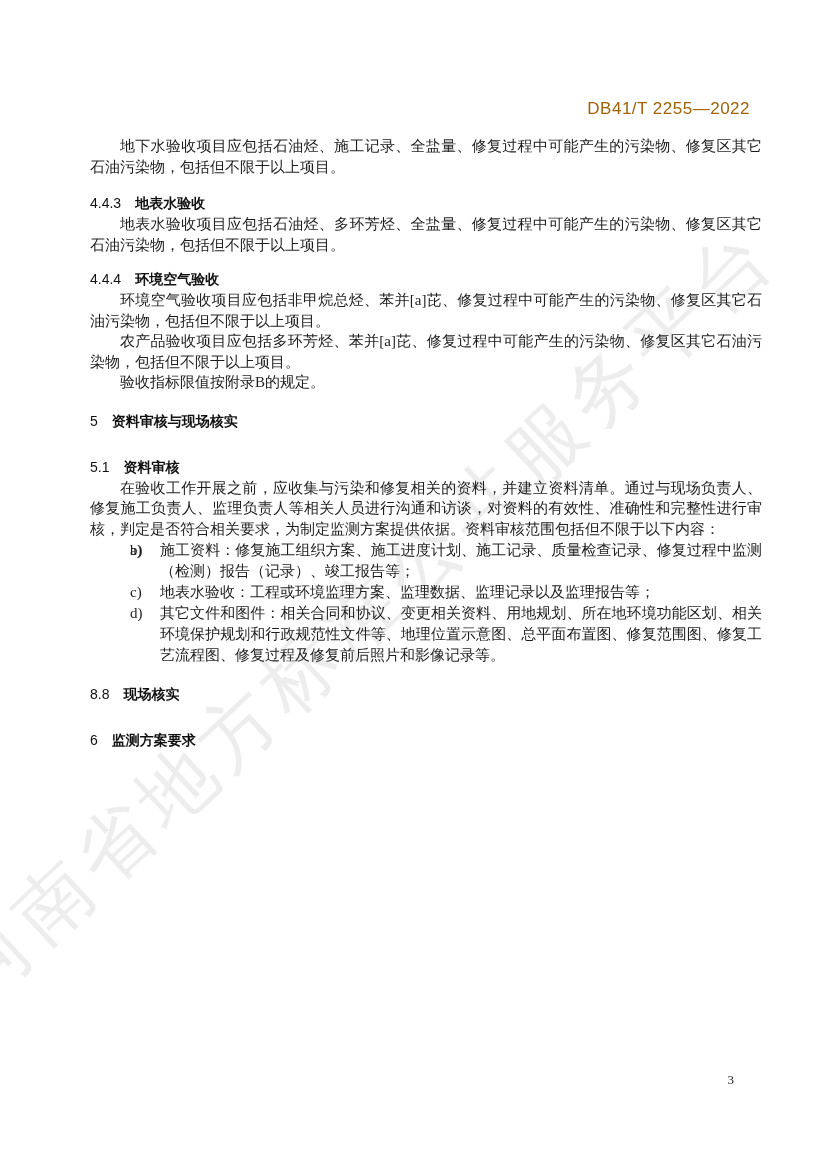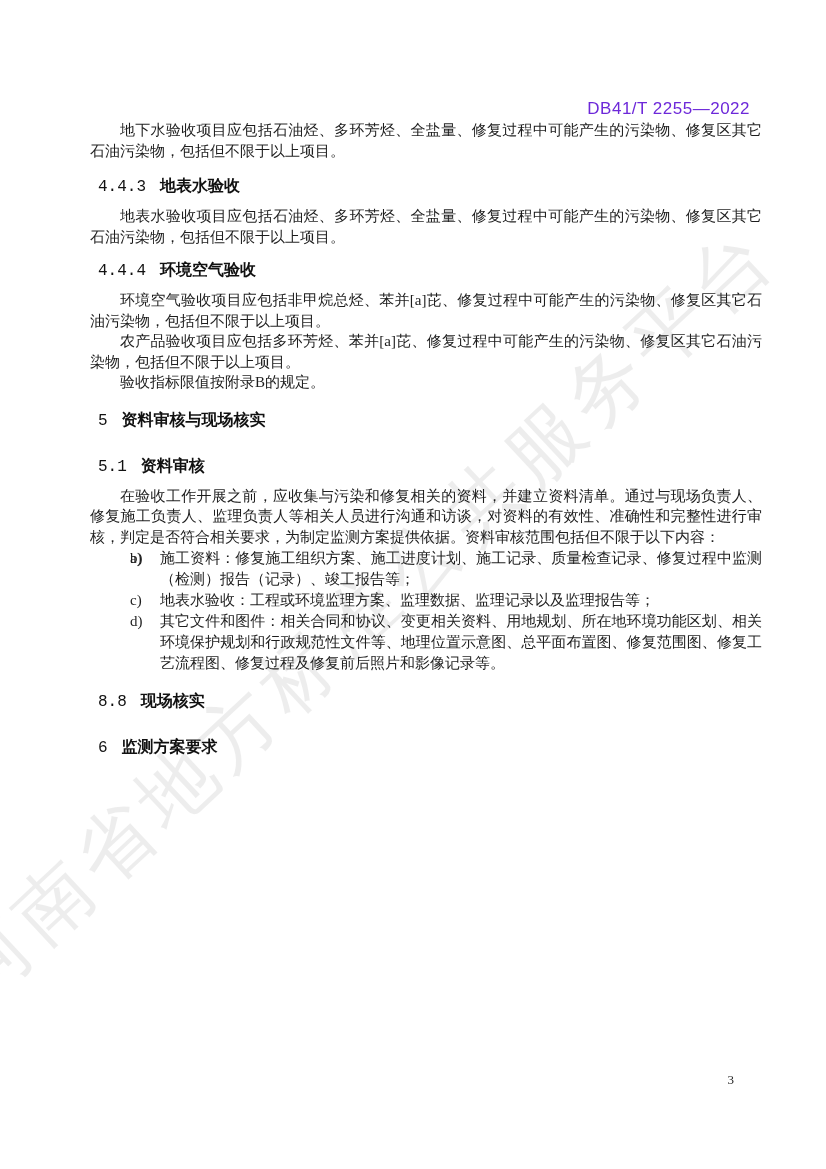--- a/index.html
+++ b/index.html
@@ -21,43 +21,43 @@
     letter-spacing:8px;
     white-space:nowrap;
     color:rgba(0,0,0,0.07);
     font-family:"Liberation Sans","DejaVu Sans",sans-serif;
     z-index:0;
     pointer-events:none;
   }
   .header {
     position:relative; z-index:1;
     padding-top:98px;
-    margin:0 76px 0 90px;
+    margin:0 76px 16px 90px;
     text-align:right;
     font-family:"Liberation Sans","DejaVu Sans",sans-serif;
     font-size:17px;
     letter-spacing:0.5px;
     line-height:22px;
-    color:#6d28d9;
+    color:#a16207;
   }
   .content {
     position:relative; z-index:1;
     margin:0 64px 0 90px;
   }
   p.body {
     margin:0;
     font-size:15px;
     line-height:20.5px;
     text-indent:2em;
     text-align:justify;
   }
   .h1x,.h2x,.h3x {
-    margin:8px;
-    font-family:Liberation Mono, monospace;
-    font-size:16px;
+    margin:0;
+    font-family:Liberation Sans, sans-serif;
+    font-size:14px;
     line-height:21px;
     color:#111;
   }
   .hnum { font-weight:400; }
   .htitle { font-weight:700; margin-left:14px; }
   .list { margin:0; }
   .li {
     position:relative;
     padding-left:70px;
     font-size:15px;
@@ -88,21 +88,21 @@
 <div class="page">
 
   <div class="watermark">河南省地方标准公共服务平台</div>
 
   <div class="header">
     <span>DB41/T 2255—2022</span>
   </div>
 
   <div class="content">
 
-    <p class="body m50">地下水验收项目应包括石油烃、多环芳烃、全盐量、修复过程中可能产生的污染物、修复区其它石油污染物，包括但不限于以上项目。</p>
+    <p class="body m50">地下水验收项目应包括石油烃、施工记录、全盐量、修复过程中可能产生的污染物、修复区其它石油污染物，包括但不限于以上项目。</p>
 
     <h3 class="h3x m16">
       <span class="hnum">4.4.3</span><span class="htitle">地表水验收</span>
     </h3>
     <p class="body m7">地表水验收项目应包括石油烃、多环芳烃、全盐量、修复过程中可能产生的污染物、修复区其它石油污染物，包括但不限于以上项目。</p>
 
     <h3 class="h3x m14">
       <span class="hnum">4.4.4</span><span class="htitle">环境空气验收</span>
     </h3>
     <p class="body m9">环境空气验收项目应包括非甲烷总烃、苯并[a]芘、修复过程中可能产生的污染物、修复区其它石油污染物，包括但不限于以上项目。</p>

